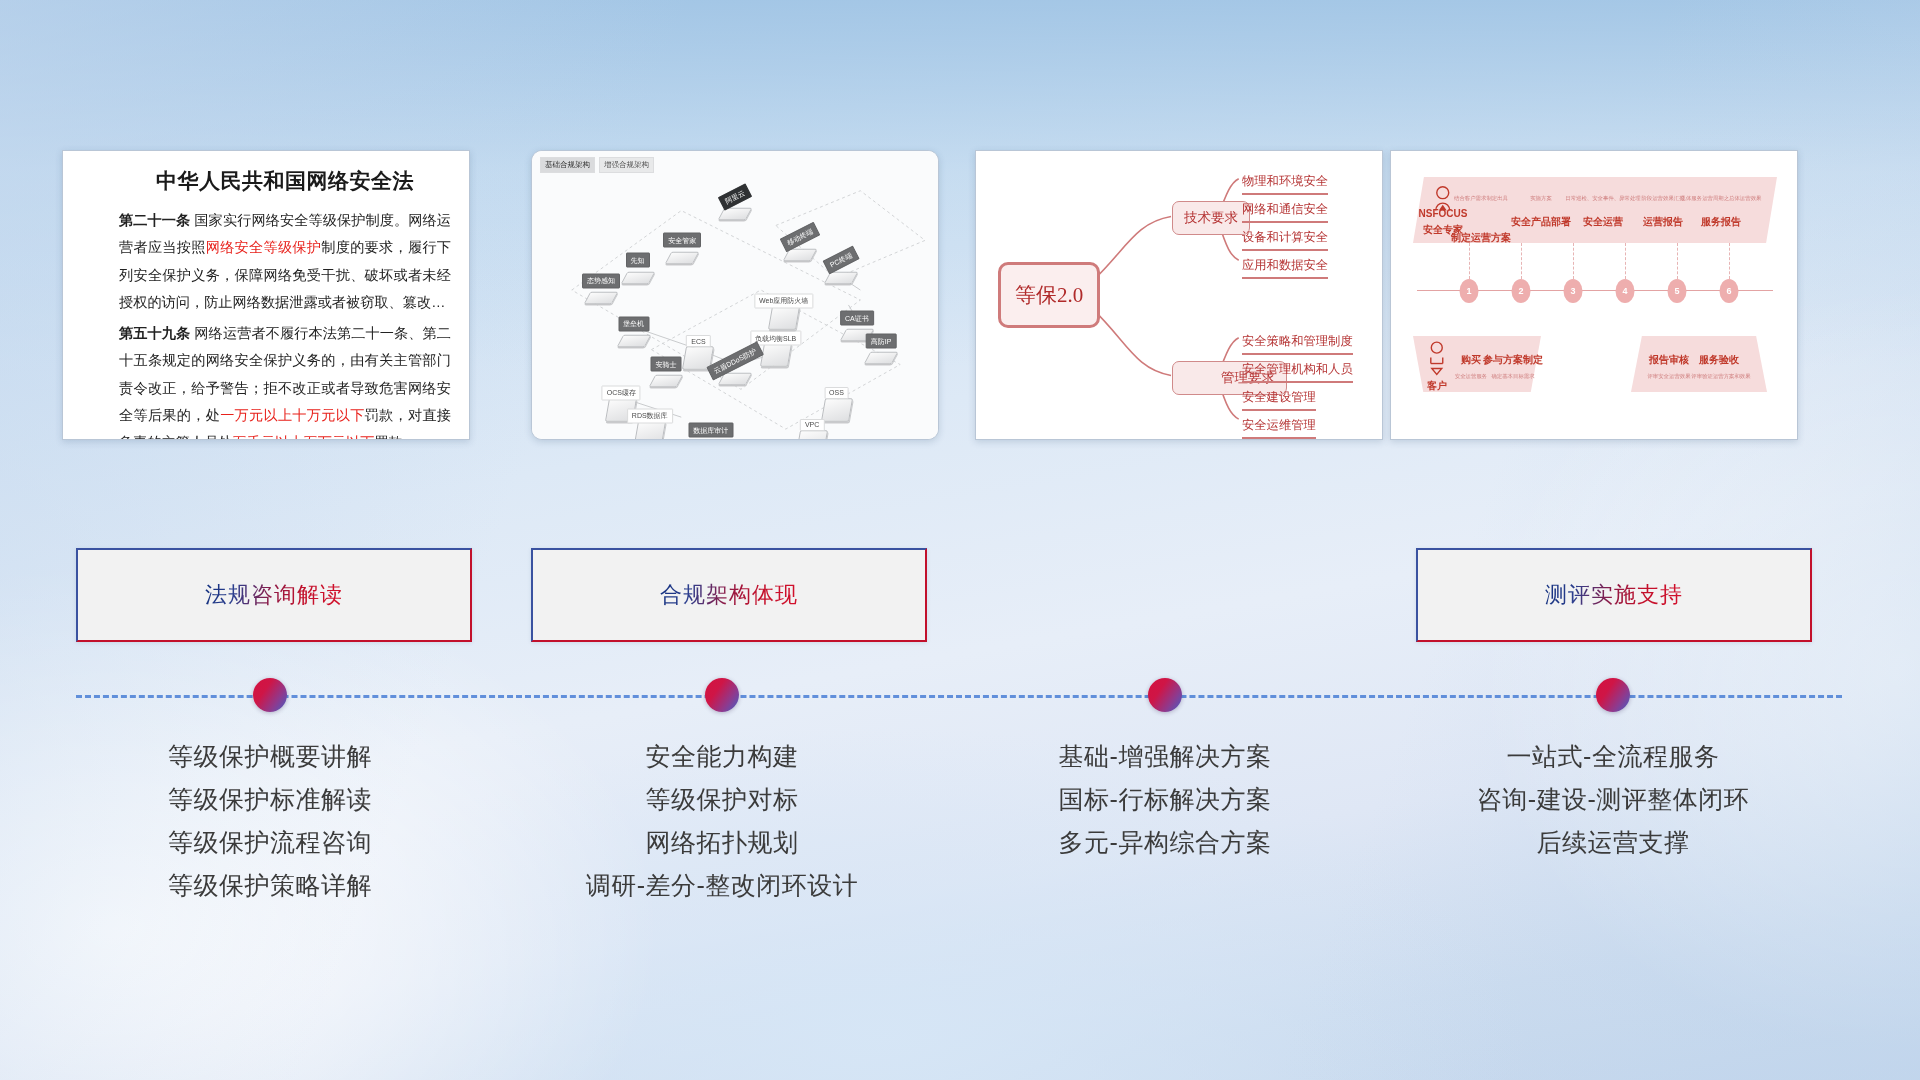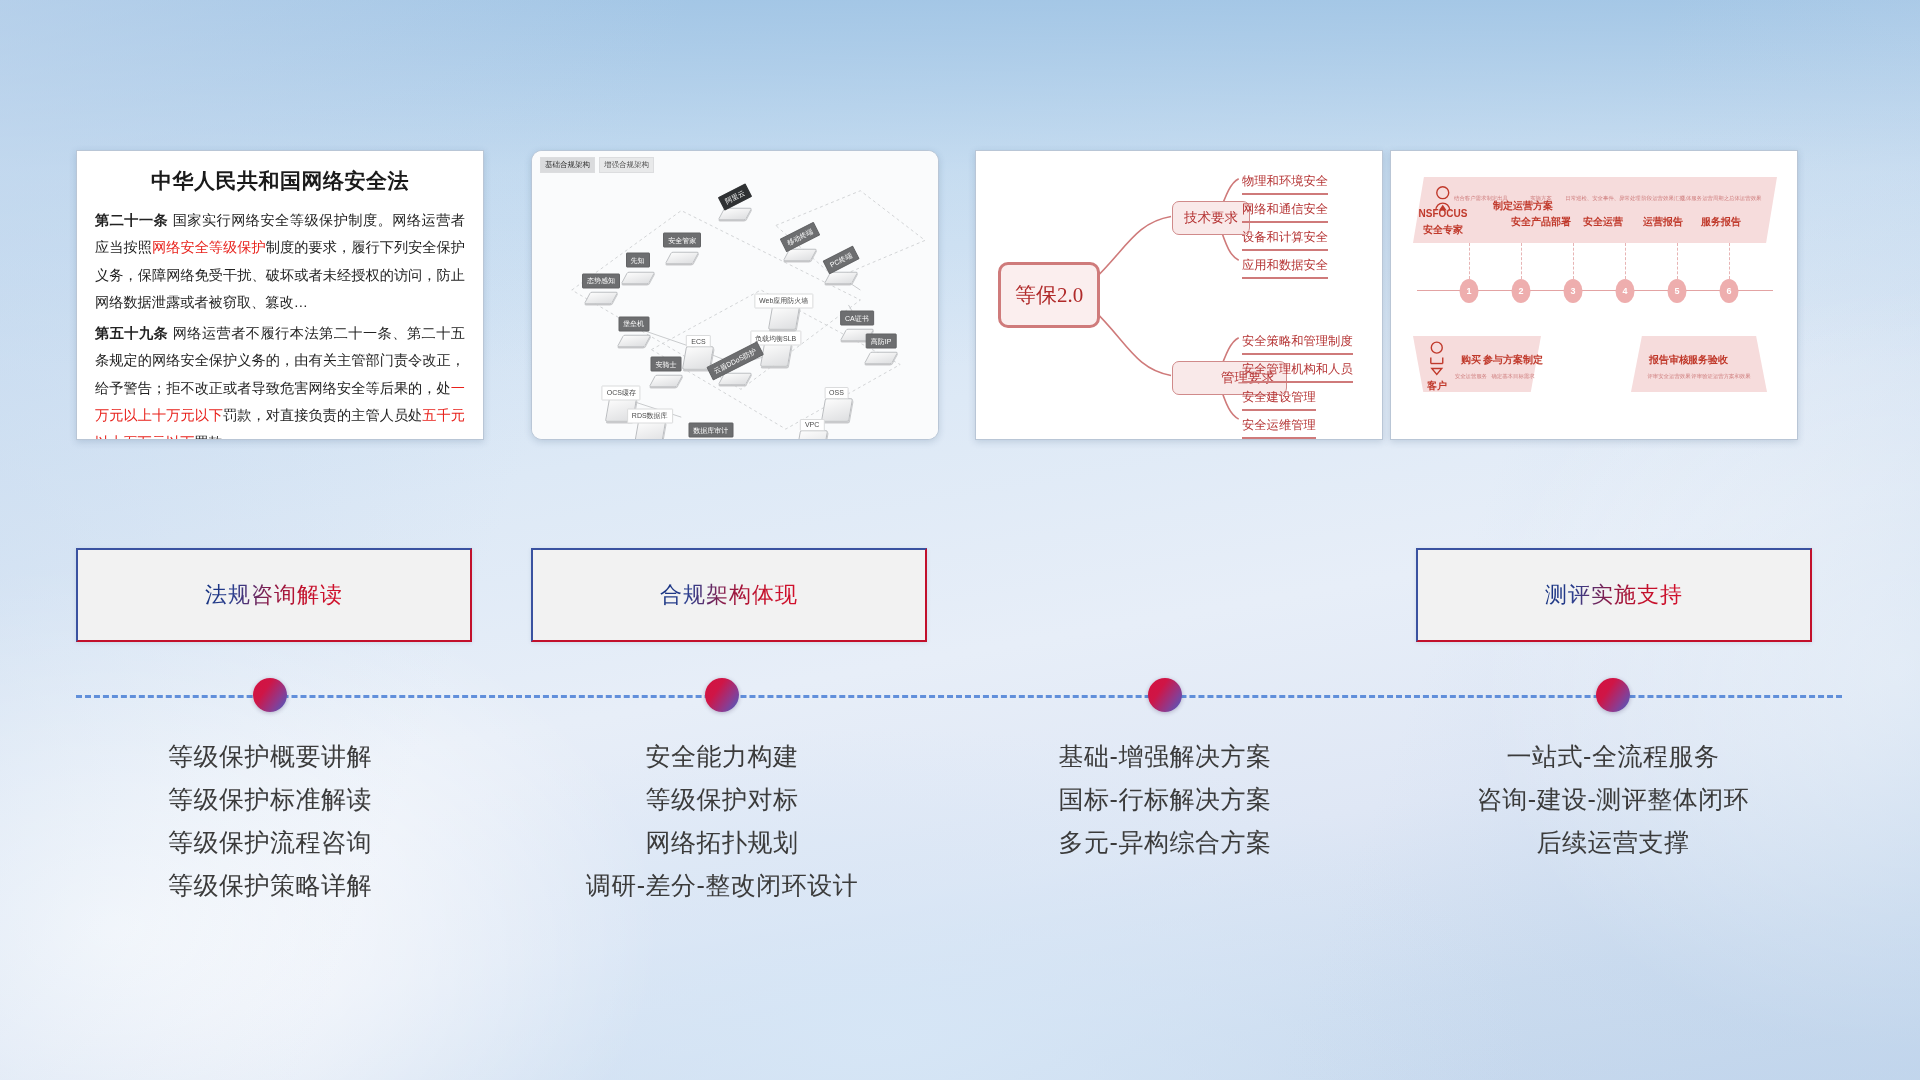--- a/index.html
+++ b/index.html
@@ -33,21 +33,21 @@
   .stage { position:absolute; inset:0; }
 
   
   .cards { position:absolute; left:0; top:150px; width:1920px; height:290px; }
   .card {
     position:absolute; top:0; height:290px; width:408px;
     background:#fff; border:1px solid #b9c6d6;
     box-shadow:0 2px 7px rgba(40,70,110,.18);
     overflow:hidden;
   }
-  .card.c1 { left:76px; }
+  .card.c1 { left:62px;padding-left:38px; }
   .card.c2 { left:531px;border-radius:11px; }
   .card.c3 { left:975px; }
   .card.c4 { left:1390px; }
 
   
   .law { padding:16px 18px 10px; }
   .law-title {
     text-align:center; font-size:21px; font-weight:700; color:#1a1a1a;
     letter-spacing:.5px; margin-bottom:12px;
   }
@@ -317,40 +317,40 @@
       </div>
     </div>
 
     <div class="card c4">
       <div class="ops">
         <div class="ops-band" style="left:22px;top:26px;width:364px;height:66px;"></div>
         <div class="ops-band b2" style="left:22px;top:185px;width:128px;height:56px;"></div>
         <div class="ops-band b3" style="left:240px;top:185px;width:136px;height:56px;"></div>
         <div class="ops-axis" style="left:26px;top:139px;width:356px;"></div>
         <div id="ops-layer">
-            <div class="ops-main" style="left: 90px; top: 48px; margin-left: 42px;">制定运营方案</div>
+            <div class="ops-main" style="left: 90px; top: 80px;">制定运营方案</div>
             <div class="ops-sub" style="left: 90px; top: 44px;">结合客户需求制定出具</div>
             <div class="ops-main" style="left: 150px; top: 64px;">安全产品部署</div>
             <div class="ops-sub" style="left: 150px; top: 44px;">实施方案</div>
             <div class="ops-main" style="left: 212px; top: 64px;">安全运营</div>
             <div class="ops-sub" style="left: 212px; top: 44px;">日常巡检、安全事件、异常处理</div>
             <div class="ops-main" style="left: 272px; top: 64px;">运营报告</div>
             <div class="ops-sub" style="left: 272px; top: 44px;">阶段运营效果汇报</div>
             <div class="ops-main" style="left: 330px; top: 64px;">服务报告</div>
             <div class="ops-sub" style="left: 330px; top: 44px;">总体服务运营周期之总体运营效果</div>
             <div class="ops-main" style="left: 52px; top: 57px;">NSFOCUS</div>
             <div class="ops-main" style="left: 52px; top: 72px;">安全专家</div>
             <div class="ops-main" style="left: 46px; top: 228px;">客户</div>
             <div class="ops-main" style="left: 80px; top: 202px;">购买</div>
             <div class="ops-sub" style="left: 80px; top: 222px;">安全运营服务</div>
             <div class="ops-main" style="left: 122px; top: 202px;">参与方案制定</div>
             <div class="ops-sub" style="left: 122px; top: 222px;">确定基本目标需求</div>
             <div class="ops-main" style="left: 278px; top: 202px;">报告审核</div>
             <div class="ops-sub" style="left: 278px; top: 222px;">评审安全运营效果</div>
-            <div class="ops-main" style="left: 317px; top: 202px;">服务验收</div>
+            <div class="ops-main" style="left: 328px; top: 202px;">服务验收</div>
             <div class="ops-sub" style="left: 330px; top: 222px;">评审验证运营方案和效果</div>
             <div class="ops-dot" style="left: 78px; top: 140px;">1</div>
             <div class="ops-tick" style="left: 78px; top: 92px; height: 36px;"></div>
             <div class="ops-dot" style="left: 130px; top: 140px;">2</div>
             <div class="ops-tick" style="left: 130px; top: 92px; height: 36px;"></div>
             <div class="ops-dot" style="left: 182px; top: 140px;">3</div>
             <div class="ops-tick" style="left: 182px; top: 92px; height: 36px;"></div>
             <div class="ops-dot" style="left: 234px; top: 140px;">4</div>
             <div class="ops-tick" style="left: 234px; top: 92px; height: 36px;"></div>
             <div class="ops-dot" style="left: 286px; top: 140px;">5</div>

